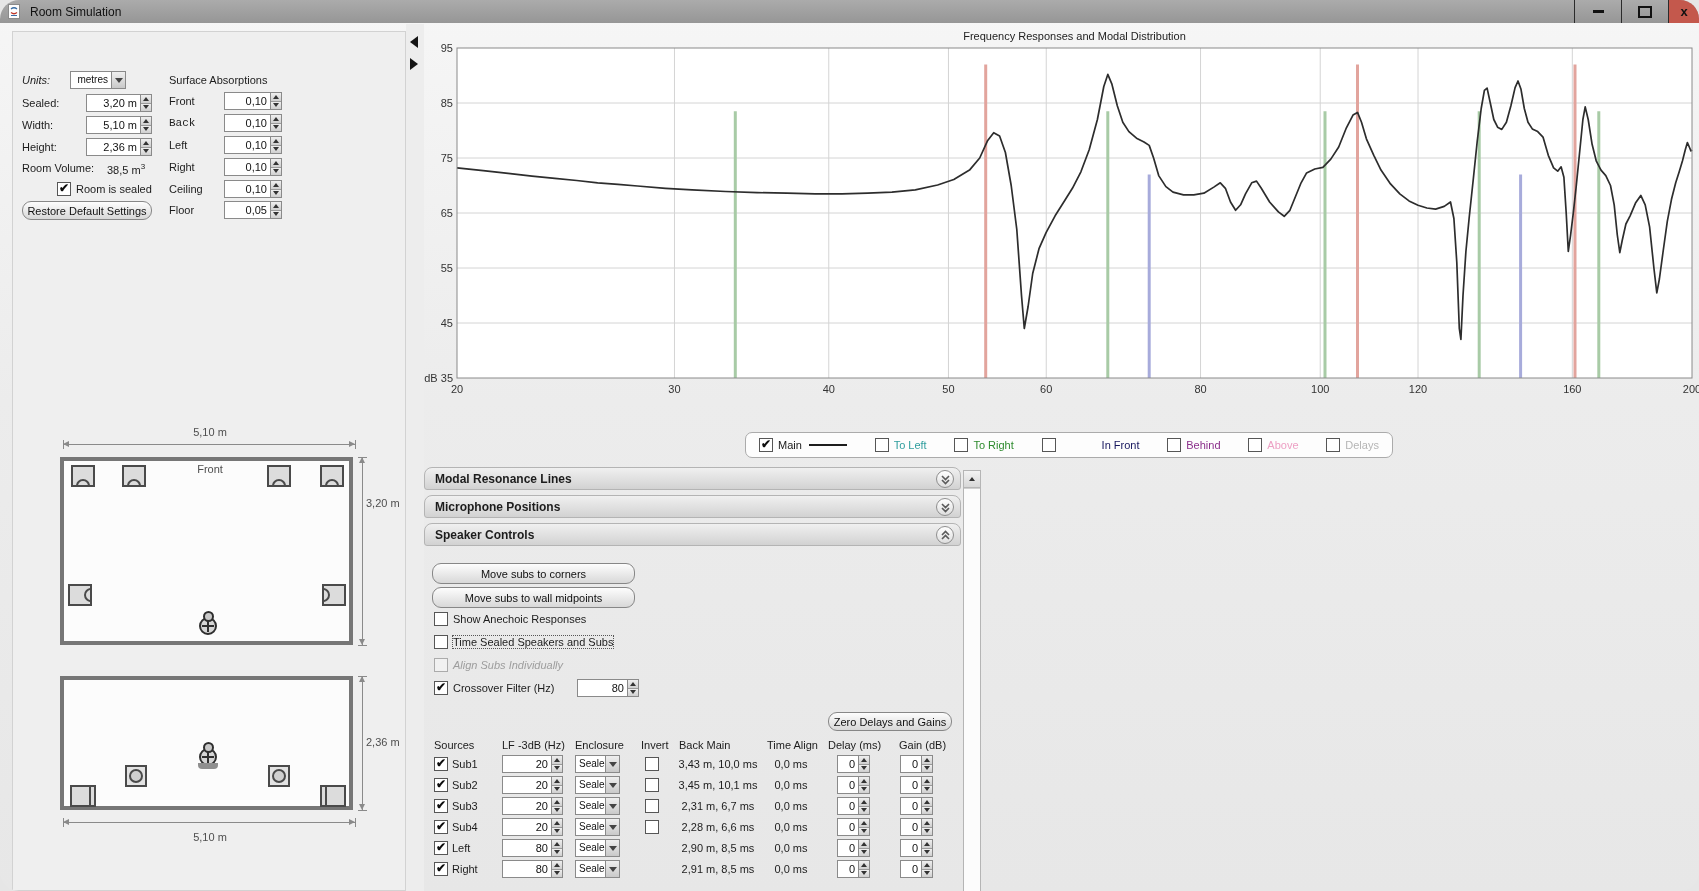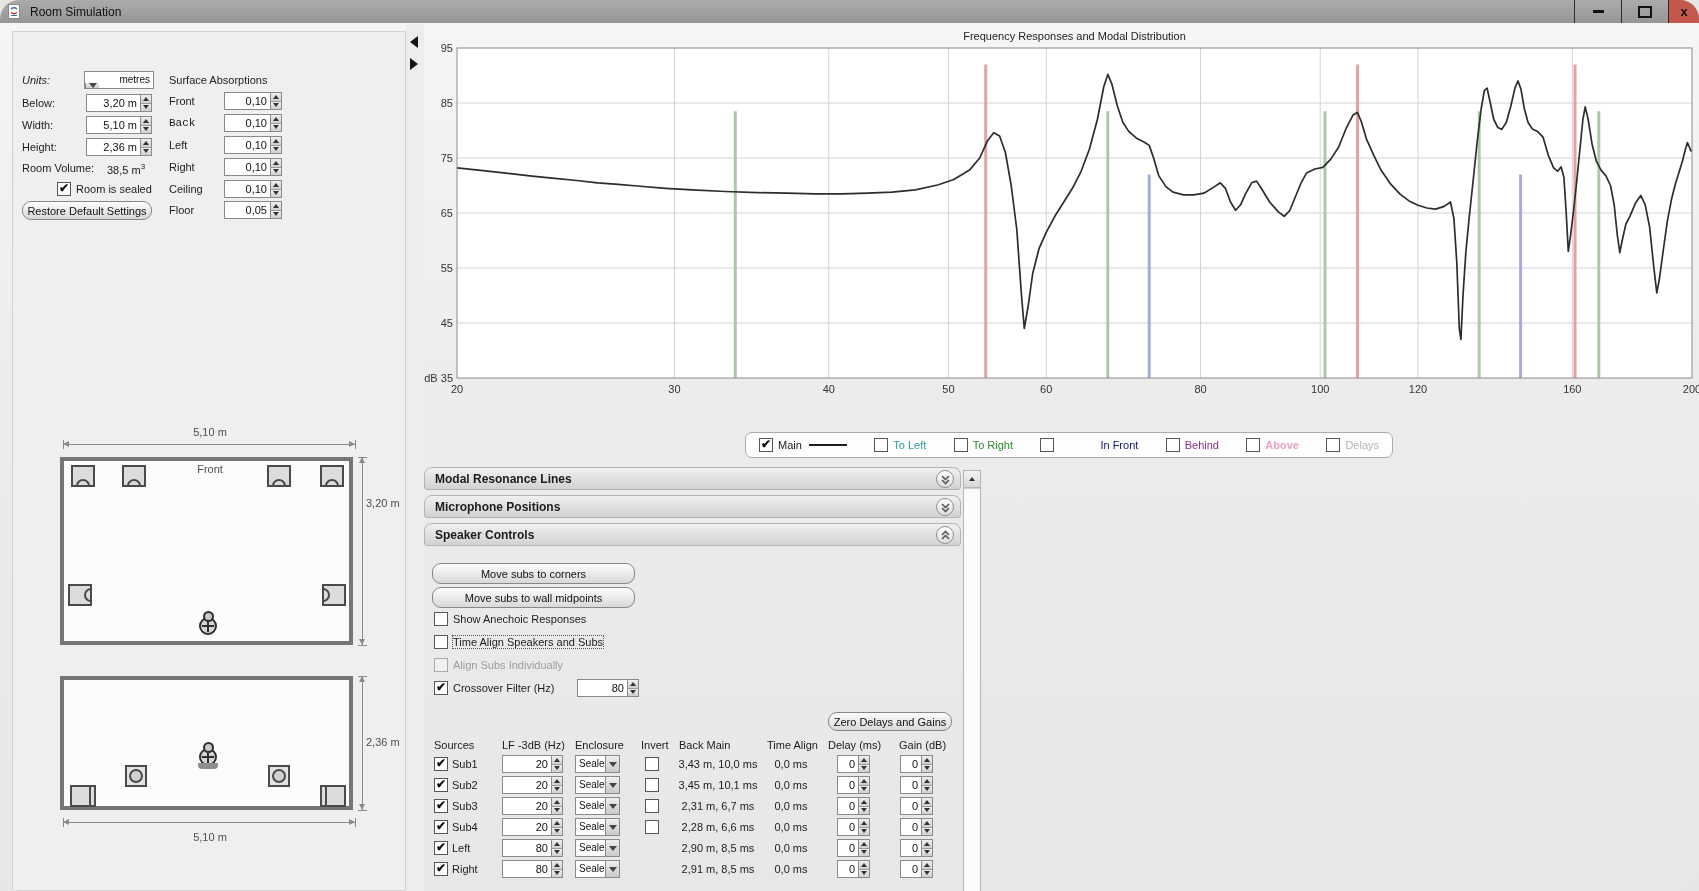--- a/index.html
+++ b/index.html
@@ -82,21 +82,21 @@
   .legend{position:absolute;left:321px;top:408px;width:648px;height:26px;border:1px solid #ababab;border-radius:7px;
           background:#fdfdfd;box-sizing:border-box;display:flex;align-items:center;justify-content:space-between;padding:0 13px;}
   .legend-item{display:flex;align-items:center;font-size:11px;white-space:nowrap;}
   .legend-item .lcb{position:relative;width:12px;height:12px;margin-right:5px;}
   .legend-item .swatch{display:inline-block;width:38px;height:2px;background:#1d1d1d;margin-left:7px;}
   
   .south-content{position:absolute;left:0;top:0;}
   .table-text{position:absolute;font-size:11px;color:#1c1c1c;white-space:nowrap;}
   .col-hdr{position:absolute;font-size:11px;color:#1c1c1c;white-space:nowrap;}
   .focus-dotted{outline:1px dotted #555;outline-offset:0px;}
-  .dis{color:#9d9d9d;}
+  .dis{color:#9d9d9d;font-style:italic;}
   
   .vscroll{position:absolute;left:963px;top:470px;width:18px;height:421px;border:1px solid #b5b5b5;background:#f2f2f2;box-sizing:border-box;}
   .vscroll .up{position:absolute;left:0;top:0;width:16px;height:16px;background:linear-gradient(180deg,#f3f3f3,#d7d7d7);
                border-bottom:1px solid #b5b5b5;display:flex;align-items:center;justify-content:center;}
   .vscroll .thumb{position:absolute;left:0;top:17px;width:16px;height:402px;background:#fcfcfc;border-top:1px solid #cfcfcf;}
 </style>
 </head>
 <body>
 
 <div id="app">
@@ -121,28 +121,28 @@
       <div class="tb-btn close">
           <span class="close-glyph">x</span>
         </div>
     </div>
   </div>
 
   <div class="left-pane"></div>
 
 
   <span class="lbl" style="position:absolute;left:22px;top:74px;font-style:italic;">Units:</span>
-  <span class="combo" style="left:84px;top:71px;width:70px;flex-direction:column;">
+  <span class="combo" style="left:70px;top:71px;width:56px;">
     <span class="v">metres</span>
     <span class="b">
         <span class="tri-dn"></span>
       </span>
   </span>
   <div id="room-dims">
-      <span class="lbl" style="position: absolute; left: 22px; top: 97px;">Below:</span>
+      <span class="lbl" style="position: absolute; left: 22px; top: 97px;">Sealed:</span>
       <span class="spin" style="left: 86px; top: 94px; width: 66px;">
         <span class="v">3,20 m</span>
         <span class="btns">
           <span class="sb">
             <span class="tri-up"></span>
           </span>
           <span class="sb">
             <span class="tri-dn"></span>
           </span>
         </span>
@@ -362,21 +362,21 @@
         <span class="legend-item">
           <span class="lcb cb" style="position: relative;"></span>
           <span style="color: rgb(22, 22, 94); margin-left: 41px;">In Front</span>
         </span>
         <span class="legend-item">
           <span class="lcb cb" style="position: relative;"></span>
           <span style="color: rgb(139, 47, 139);">Behind</span>
         </span>
         <span class="legend-item">
           <span class="lcb cb" style="position: relative;"></span>
-          <span style="color: rgb(237, 160, 196); font-weight: bold;">Above</span>
+          <span style="color: rgb(237, 160, 196);">Above</span>
         </span>
         <span class="legend-item">
           <span class="lcb cb" style="position: relative;"></span>
           <span style="color: rgb(181, 181, 181);">Delays</span>
         </span>
       </div>
   </div>
 
   <div id="south-panels">
       <div class="hdr-bar" style="left: 424px; top: 467px; width: 537px;">
@@ -405,21 +405,21 @@
       </div>
     </div>
 
   <div class="south-content">
     <div class="btn" style="left:432px;top:563px;width:203px;height:21px;">Move subs to corners</div>
     <div class="btn" style="left:432px;top:587px;width:203px;height:21px;">Move subs to wall midpoints</div>
     <div id="sc-checkboxes">
         <span class="cb" style="left: 434px; top: 612px;"></span>
         <span class="lbl" style="position: absolute; left: 453px; top: 613px;">Show Anechoic Responses</span>
         <span class="cb" style="left: 434px; top: 635px;"></span>
-        <span class="lbl focus-dotted" style="position: absolute; left: 453px; top: 636px;">Time Align Speakers and Subs</span>
+        <span class="lbl focus-dotted" style="position: absolute; left: 453px; top: 636px;">Time Sealed Speakers and Subs</span>
         <span class="cb disabled" style="left: 434px; top: 658px;"></span>
         <span class="lbl dis" style="position: absolute; left: 453px; top: 659px;">Align Subs Individually</span>
         <span class="cb checked" style="left: 434px; top: 681px;"></span>
         <span class="lbl" style="position: absolute; left: 453px; top: 682px;">Crossover Filter (Hz)</span>
       </div>
     <span class="spin" style="left:577px;top:679px;width:62px;">
       <span class="v">80</span>
       <span class="btns">
           <span class="sb">
             <span class="tri-up"></span>

